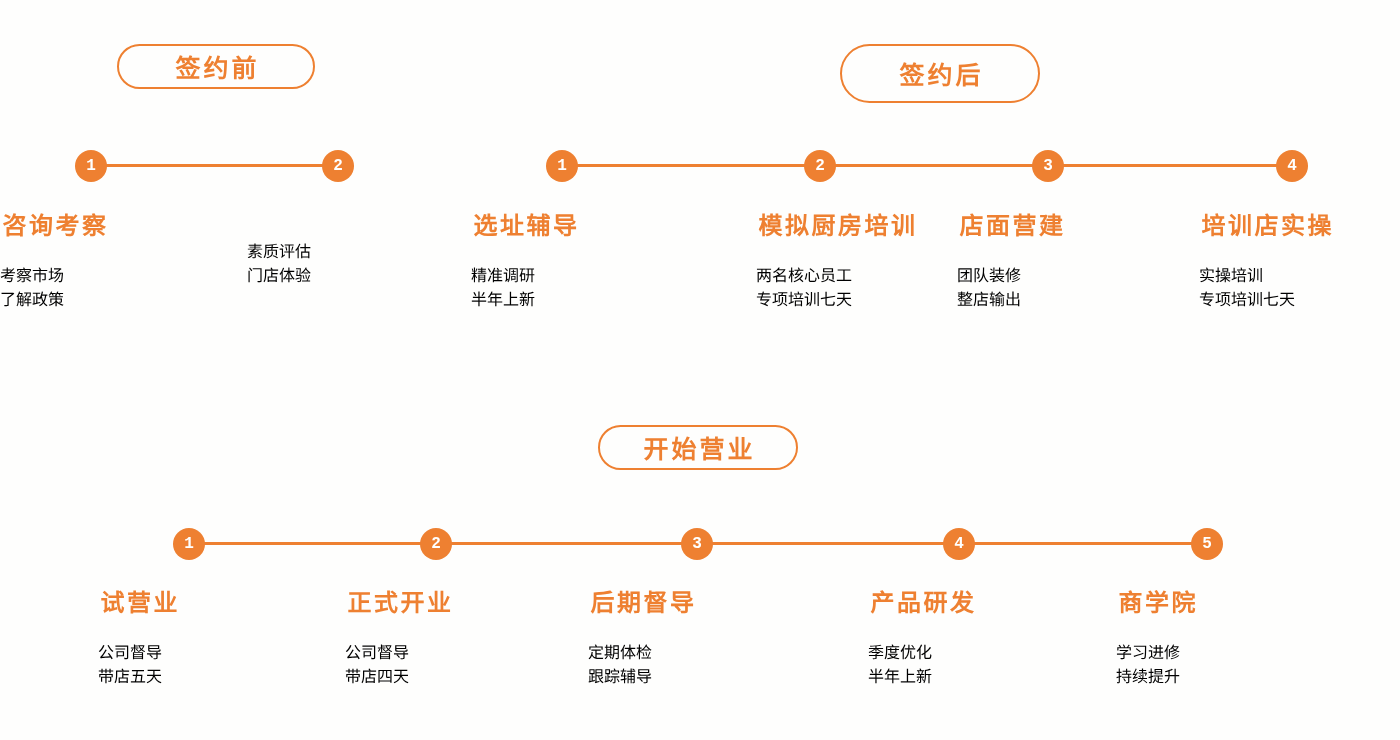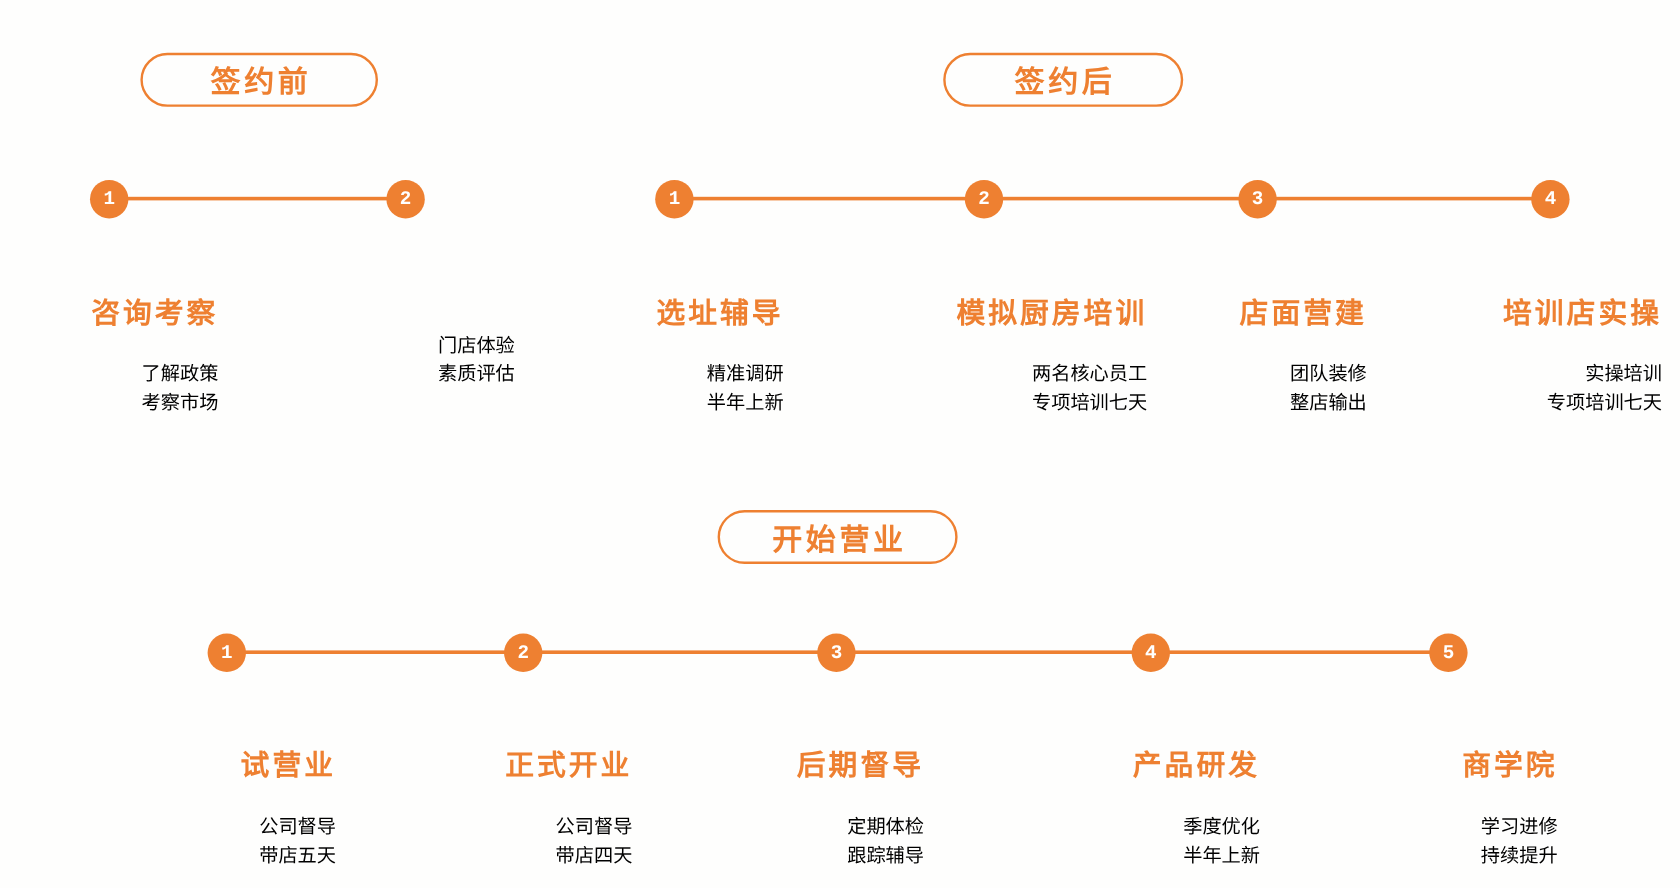--- a/index.html
+++ b/index.html
@@ -60,23 +60,22 @@
     font-size: 16px;
     font-weight: bold;
     display: flex;
     align-items: center;
     justify-content: center;
     line-height: 1;
     box-sizing: border-box;
   }
   .step {
     position: absolute;
-    text-align: right;
+    text-align: left;
     white-space: nowrap;
-    margin-top: 36px;
   }
   .step-title {
     color: #ee8031;
     font-size: 24px;
     font-weight: bold;
     letter-spacing: 2.5px;
     text-indent: 2.5px;
     line-height: 1;
     margin: 0;
   }
@@ -97,36 +96,36 @@
 
   <div class="group" style="left:0; top:0; width:1400px; height:340px;">
 
     <div class="rail" style="left:91px; top:164px; width:247px;"></div>
 
     <div class="node" style="left:75px; top:150px;">1</div>
     <div class="step" style="left:0px; top:216px; width:182px;">
       <p class="step-title">咨询考察</p>
       <p class="step-desc" style="margin-top:22px;">
         </p>
+        <div>考察市场</div>
         <div>了解政策</div>
-        <div>考察市场</div>
       <p></p>
     </div>
 
     <div class="node" style="left:322px; top:150px;">2</div>
     <div class="step" style="left:247px; top:216px; width:182px;">
       <p class="step-desc" style="margin-top:22px;">
         </p>
+        <div>素质评估</div>
         <div>门店体验</div>
-        <div>素质评估</div>
       <p></p>
     </div>
   </div>
 
-  <div class="badge" style="left:786px; top:44px; width:200px; height:45px;">签约后</div>
+  <div class="badge" style="left:840px; top:44px; width:200px; height:59px;">签约后</div>
 
   <div class="group" style="left:0; top:0; width:1400px; height:340px;">
 
     <div class="rail" style="left:562px; top:164px; width:730px;"></div>
 
     <div class="node" style="left:546px; top:150px;">1</div>
     <div class="step" style="left:471px; top:216px; width:182px;">
       <p class="step-title">选址辅导</p>
       <p class="step-desc" style="margin-top:22px;">
         </p>

